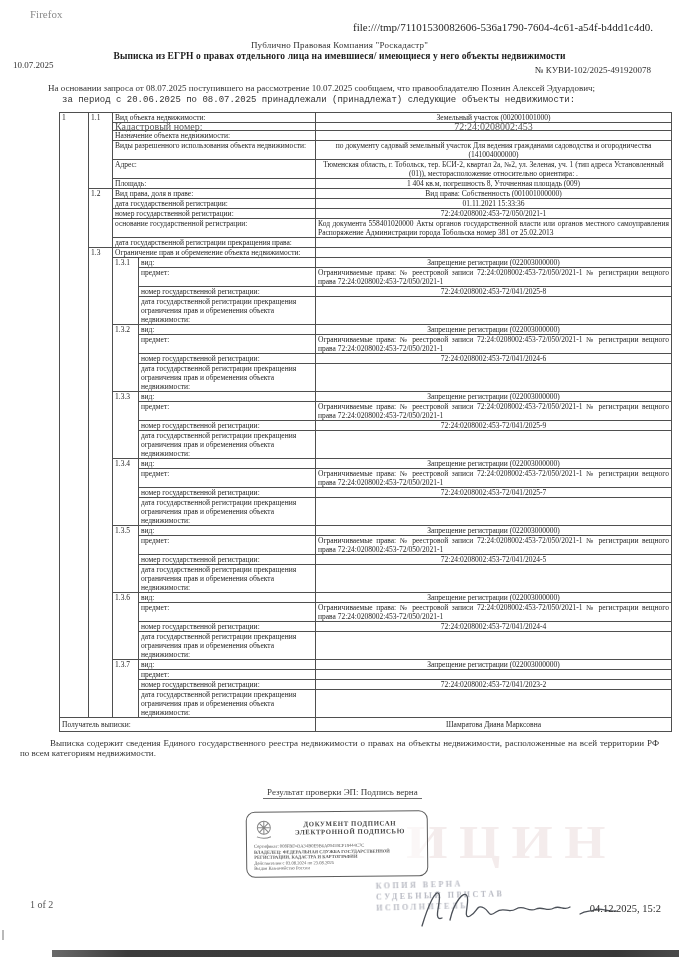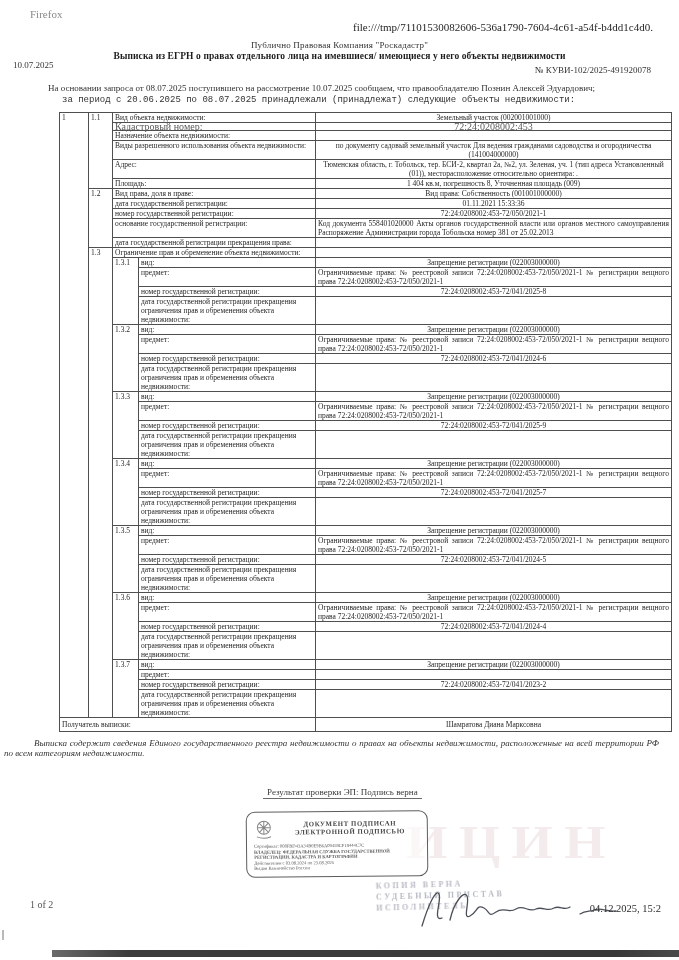--- a/index.html
+++ b/index.html
@@ -32,21 +32,21 @@
     font-size:7.5px;line-height:9px;color:#262626;}
   table.egrn td{border:1px solid #4f4f4f;vertical-align:top;padding:0 2px;word-wrap:break-word;}
   td.cA,td.cB,td.cC{vertical-align:middle;padding-left:3px;}
   td.val{text-align:center;}
   tr.smudged td{filter:blur(.4px);color:#5a5a5a;line-height:7px;font-size:10px;}
   td.hdr{vertical-align:top;margin-left:16px;}
   td.recv-lbl{padding-left:24px;}
   tr.recv td{height:13px;vertical-align:middle;}
 
   
-  .note{margin:6px 20px 0 4px;font-size:9px;line-height:10.5px;text-align:justify;color:#333;font-style:italic;}
+  .note{margin:6px 20px 0 20px;font-size:9px;line-height:10.5px;text-align:justify;color:#333;}
   .note .ind{display:inline-block;width:30px;}
   .verify{position:absolute;top:787px;left:263px;font-size:9px;color:#3a3a3a;border-bottom:1px solid #6a6a6a;padding:0 4px 1px;}
   .stamp{
     position:absolute;top:811px;left:246px;width:182px;height:66px;
     border:1.6px solid #5d5d5d;border-radius:9px;transform:rotate(-.6deg);
     background:rgba(255,255,255,.6);padding:5px 7px 0 7px;box-sizing:border-box;color:#4c4c4c;
   }
   .stamp-top{display:flex;align-items:center;gap:6px;}
   .stamp-emblem{flex:0 0 20px;height:22px;opacity:.75;}
   .stamp-titles{flex:1;text-align:center;font-weight:bold;font-size:6.8px;line-height:8px;letter-spacing:.6px;color:#474747;}

